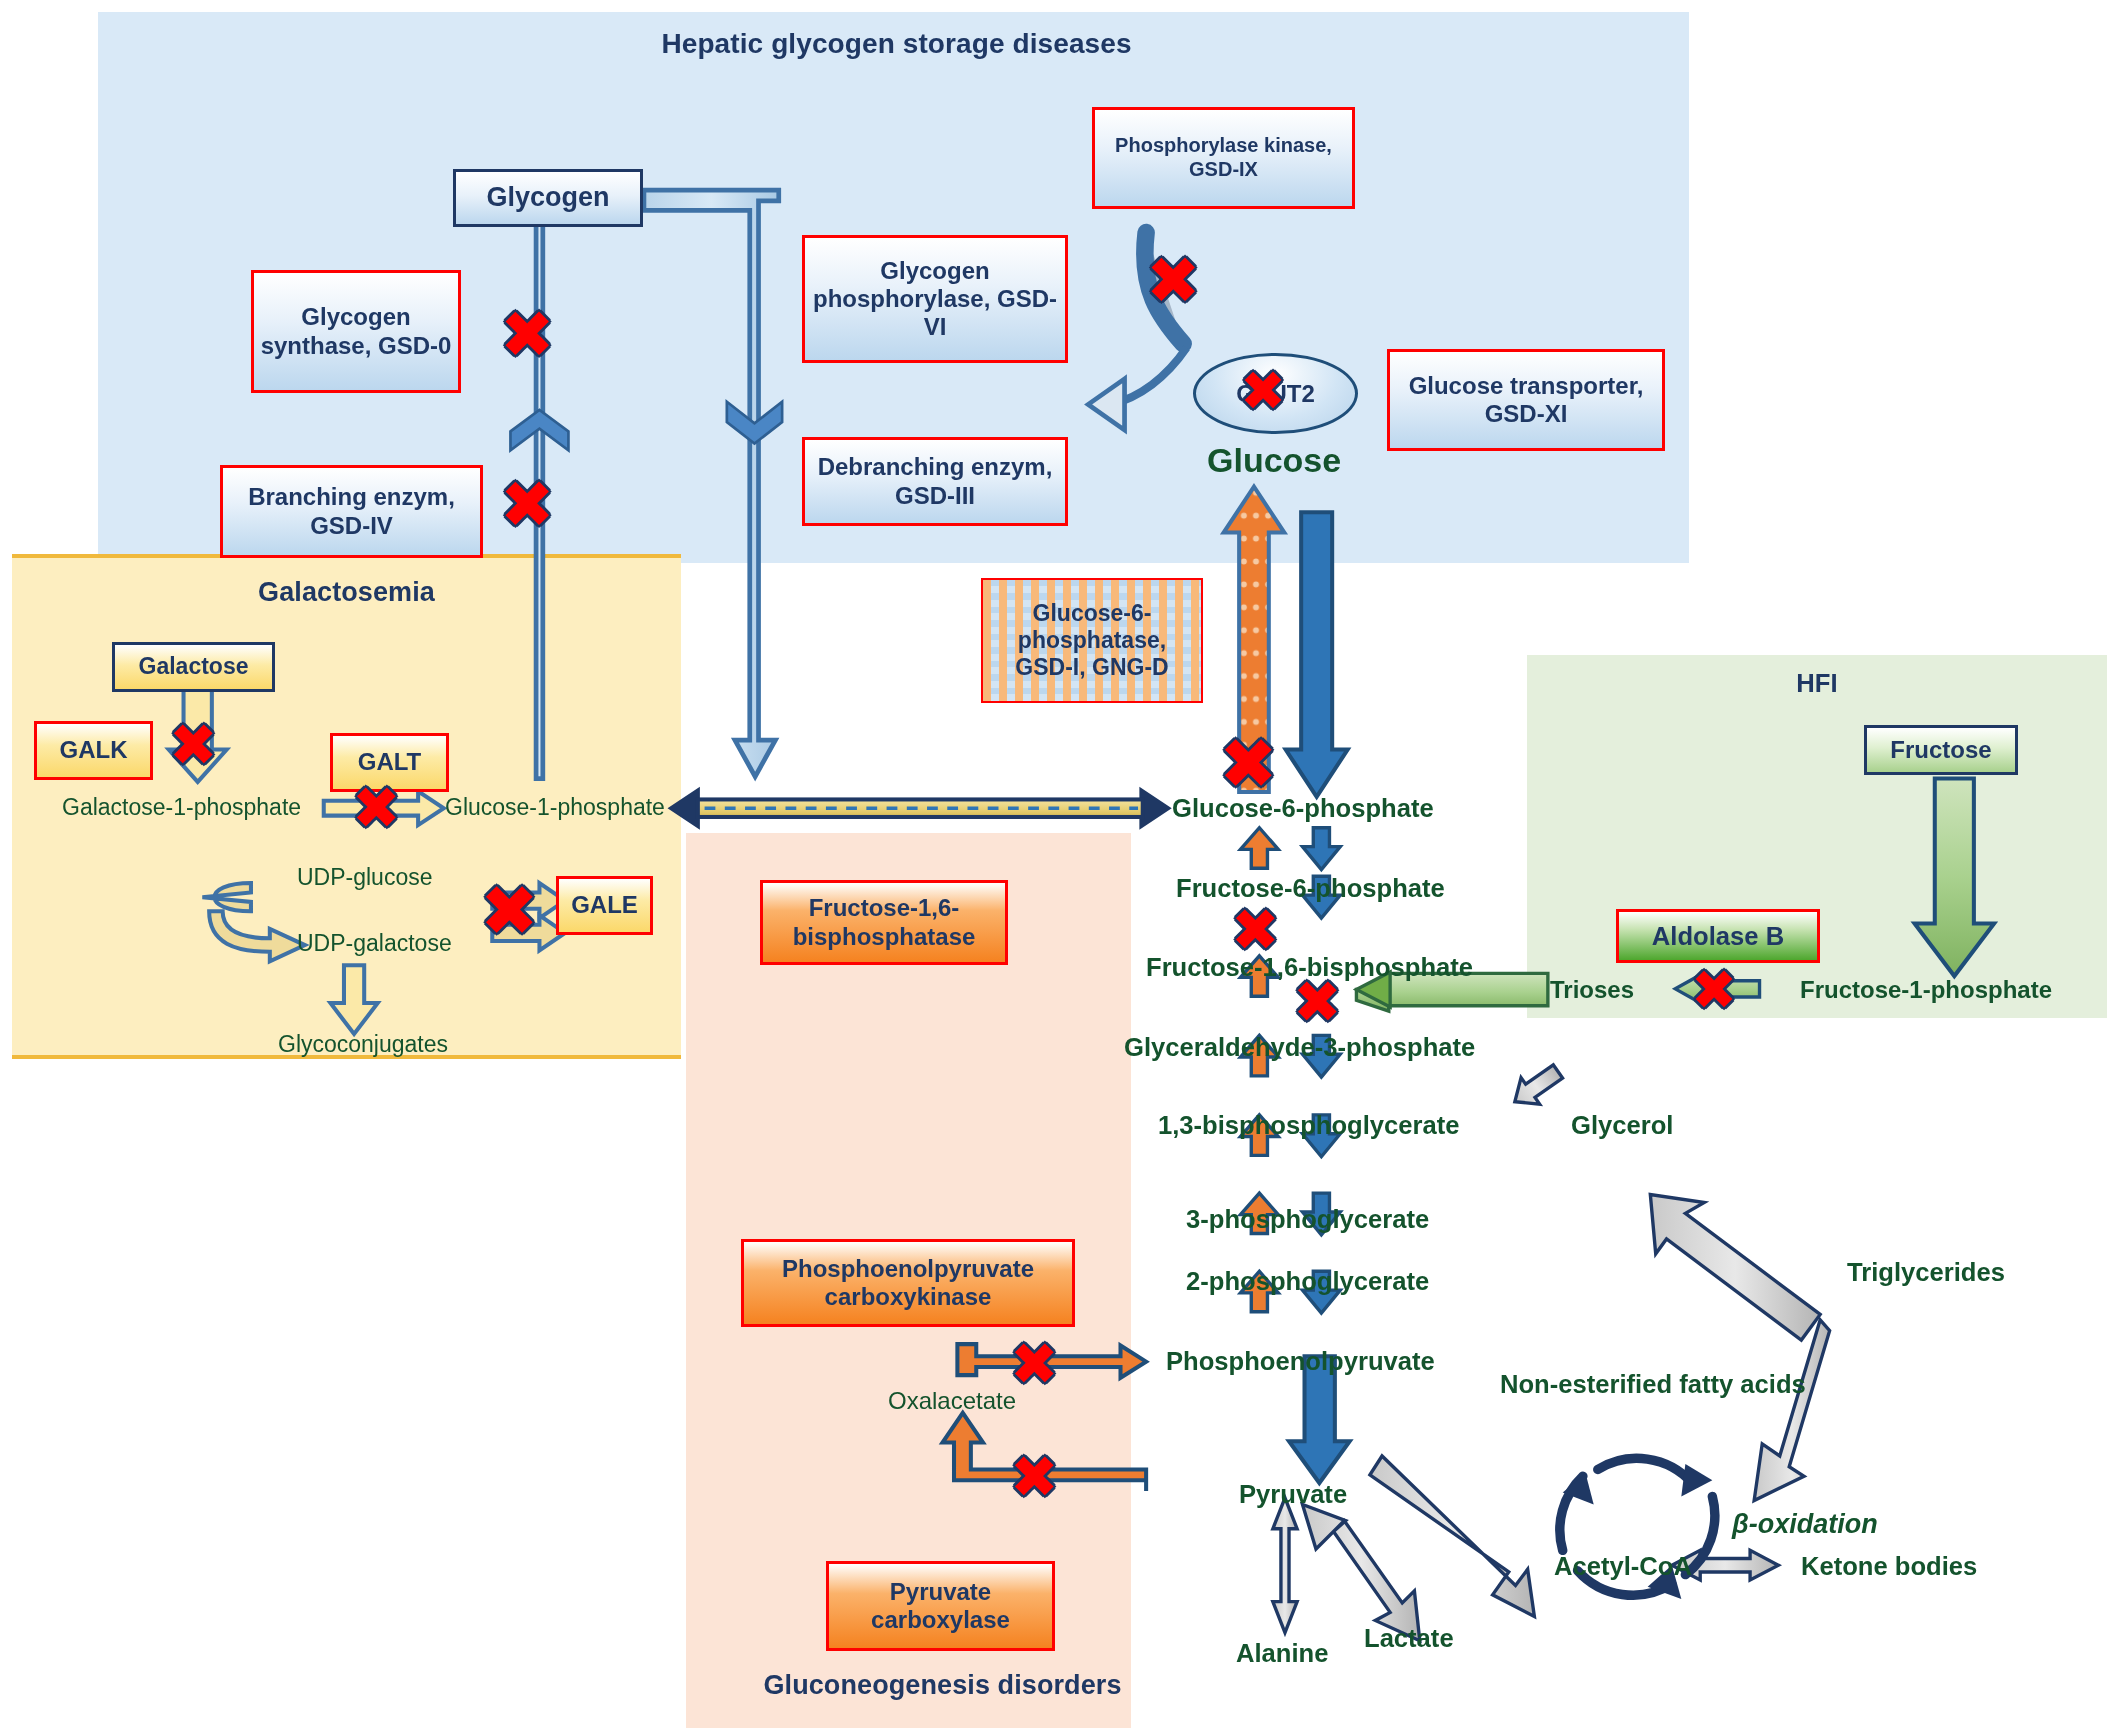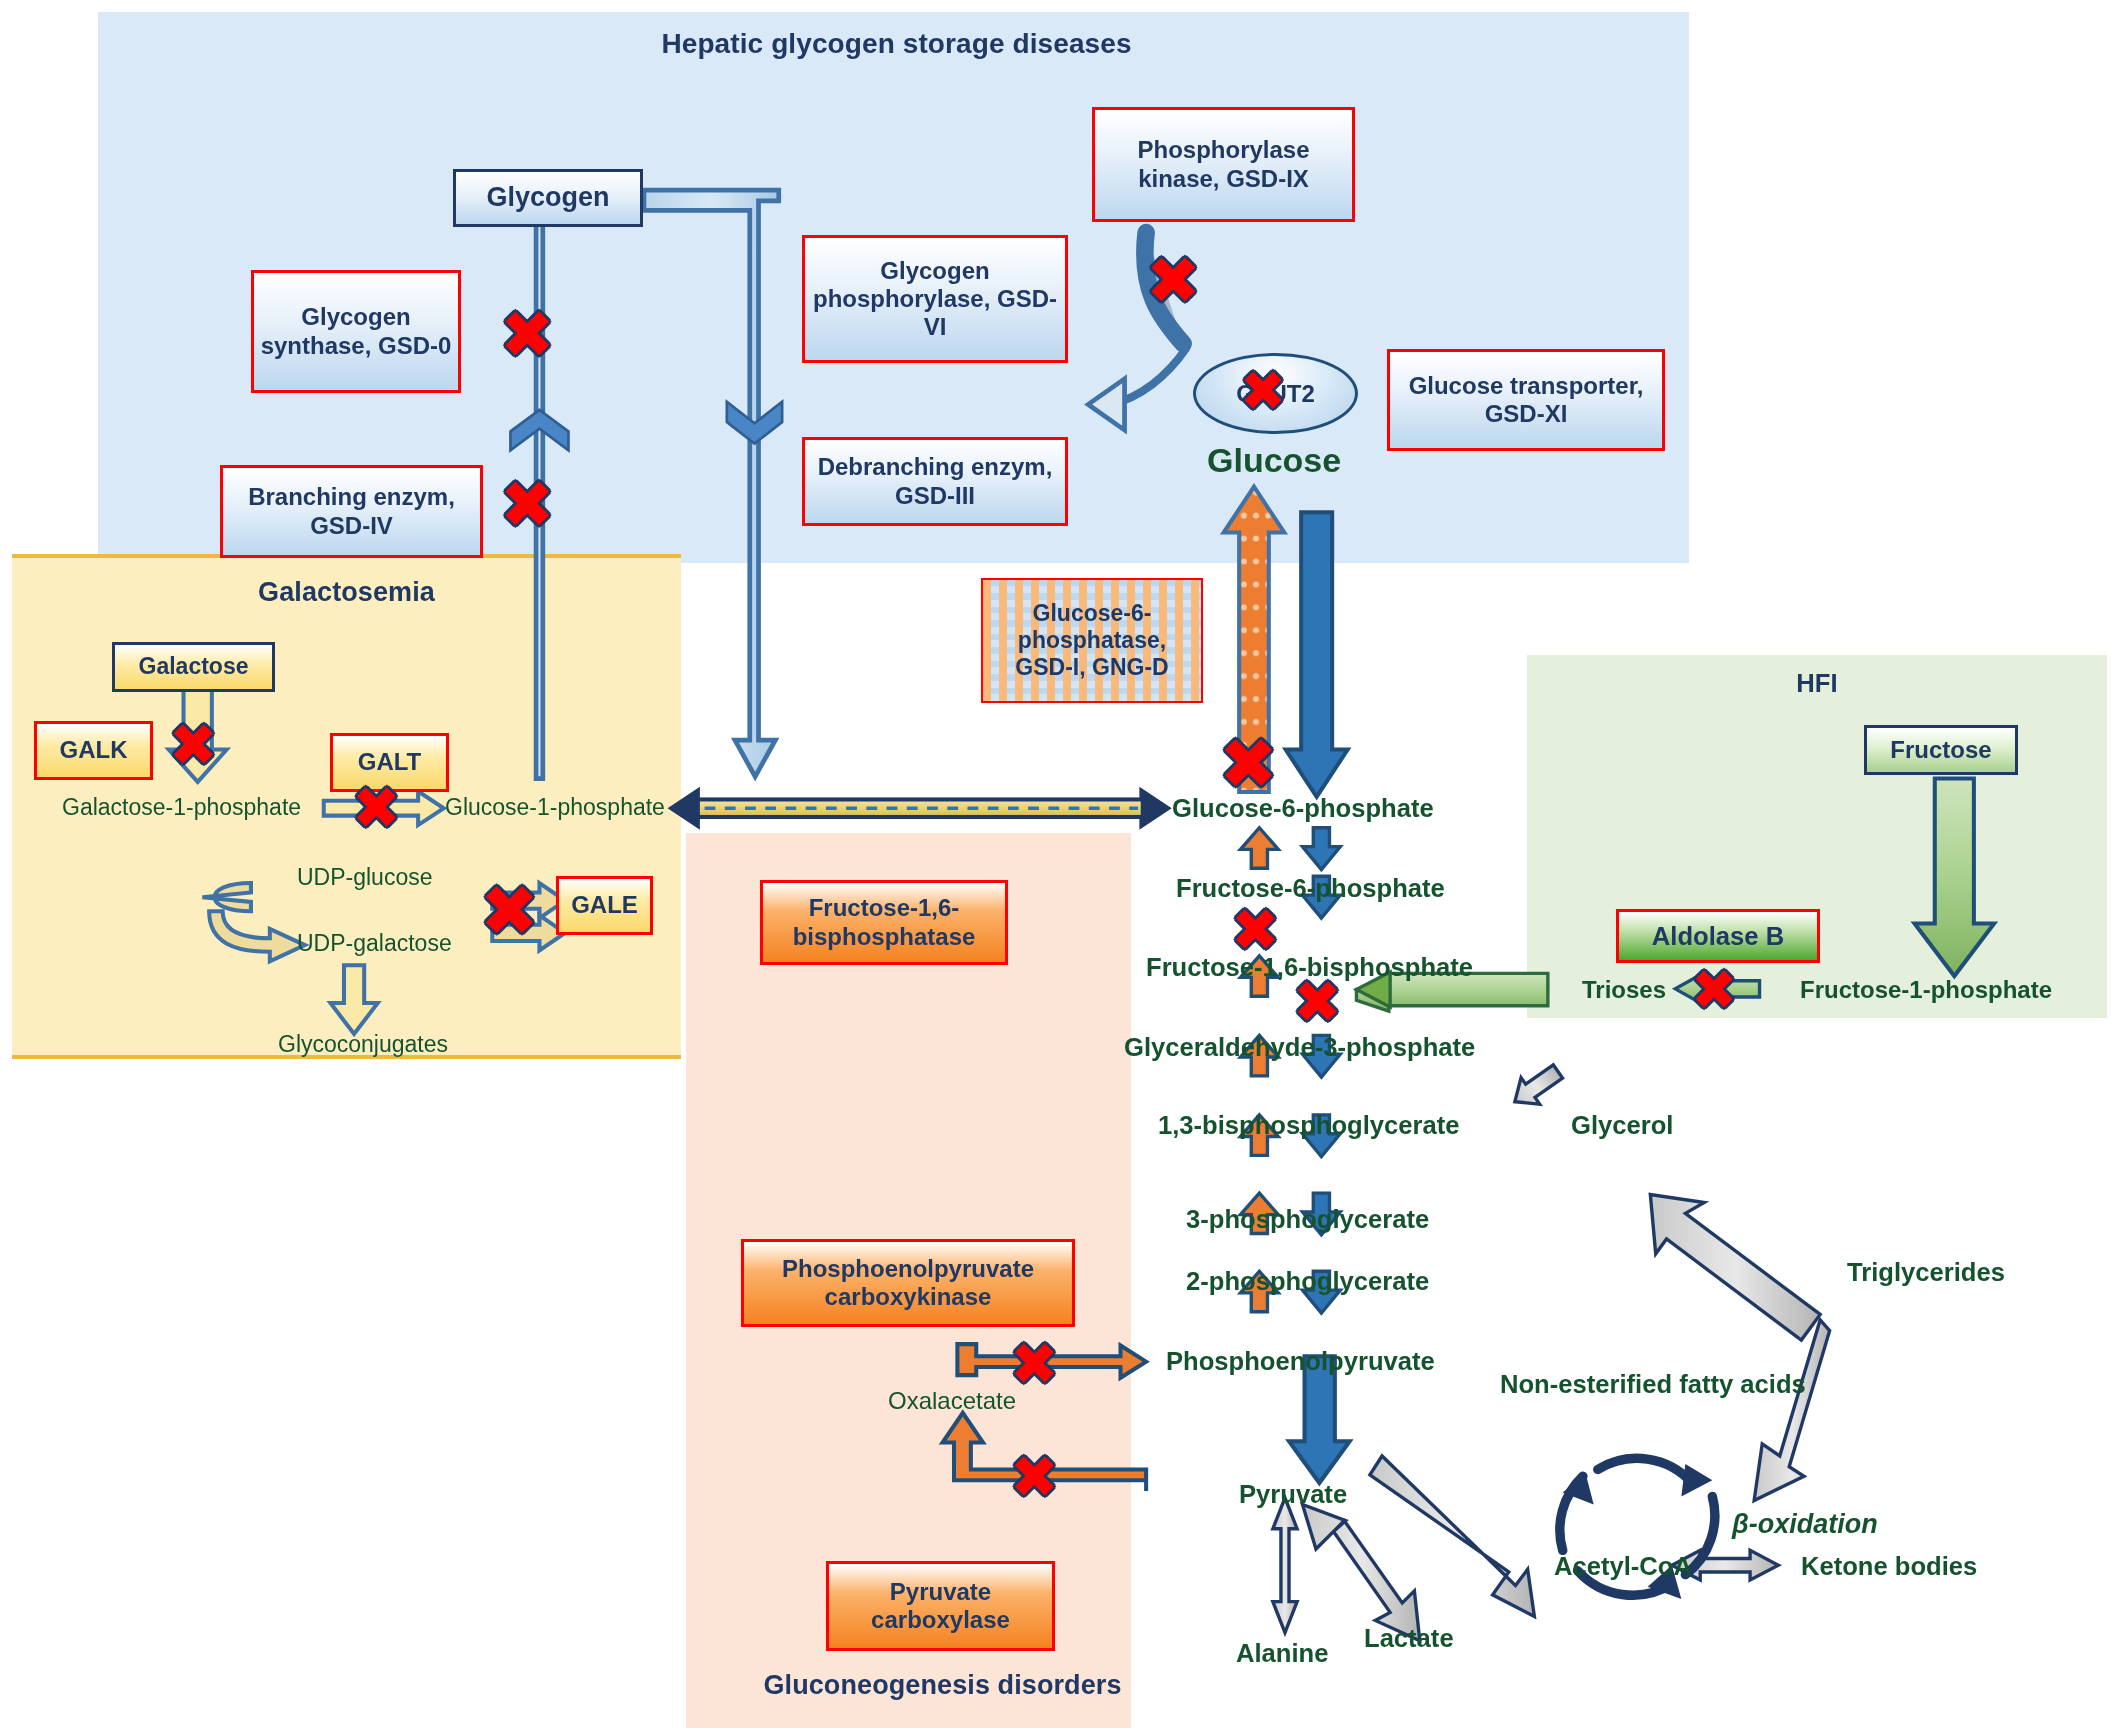--- a/index.html
+++ b/index.html
@@ -241,21 +241,21 @@
   <div class="box box-navy" style="left:453px;top:169px;width:190px;height:58px;font-size:27px;">Glycogen</div>
 
   <div class="box box-red" style="left:251px;top:270px;width:210px;height:123px;font-size:24px;padding:4px;">Glycogen synthase, GSD-0</div>
 
   <div class="box box-red" style="left:220px;top:465px;width:263px;height:93px;font-size:24px;padding:4px;">Branching enzym, GSD-IV</div>
 
   <div class="box box-red" style="left:802px;top:235px;width:266px;height:128px;font-size:24px;padding:4px;">Glycogen phosphorylase, GSD-VI</div>
 
   <div class="box box-red" style="left:802px;top:437px;width:266px;height:89px;font-size:24px;padding:4px;">Debranching enzym, GSD-III</div>
 
-  <div class="box box-red" style="left:1092px;top:107px;width:263px;height:115px;font-size:24px;padding:14px;">Phosphorylase kinase, GSD-IX</div>
+  <div class="box box-red" style="left:1092px;top:107px;width:263px;height:102px;font-size:20px;padding:14px;">Phosphorylase kinase, GSD-IX</div>
 
   <div class="box box-red" style="left:1387px;top:349px;width:278px;height:102px;font-size:24px;padding:4px;">Glucose transporter, GSD-XI</div>
 
   <div class="box box-checker" style="left:981px;top:578px;width:222px;height:125px;font-size:23px;padding:4px;">Glucose-6-phosphatase, GSD-I, GNG-D</div>
 
   <div class="ellipse" style="left:1193px;top:353px;width:159px;height:75px;font-size:24px;">GLUT2</div>
 
   <div class="lbl lbl-b" style="left:1207px;top:441px;font-size:34px;">Glucose</div>
 
   <div class="box box-navy-yellow" style="left:112px;top:642px;width:163px;height:50px;font-size:23px;">Galactose</div>
@@ -281,21 +281,21 @@
   <div class="box box-red-orange" style="left:741px;top:1239px;width:334px;height:88px;font-size:24px;padding:2.7px;">Phosphoenolpyruvate carboxykinase</div>
 
   <div class="box box-red-orange" style="left:826px;top:1561px;width:229px;height:90px;font-size:24px;padding:2.7px;">Pyruvate carboxylase</div>
 
   <div class="lbl" style="left:888px;top:1387px;font-size:24px;">Oxalacetate</div>
 
   <div class="box box-navy-green" style="left:1864px;top:725px;width:154px;height:50px;font-size:24px;">Fructose</div>
 
   <div class="box box-red-green" style="left:1616px;top:909px;width:204px;height:54px;font-size:25.6px;">Aldolase B</div>
 
-  <div class="lbl lbl-b" style="left:1550px;top:976px;font-size:24px;padding-left:32px;">Trioses</div>
+  <div class="lbl lbl-b" style="left:1550px;top:976px;font-size:24px;">Trioses</div>
 
   <div class="lbl lbl-b" style="left:1800px;top:976px;font-size:24px;">Fructose-1-phosphate</div>
 
   <div class="lbl lbl-b glyc" style="left:1172px;top:794px;font-size:25.6px;">Glucose-6-phosphate</div>
   <div class="lbl lbl-b glyc" style="left:1176px;top:874px;font-size:25.6px;">Fructose-6-phosphate</div>
   <div class="lbl lbl-b glyc" style="left:1146px;top:953px;font-size:25.6px;">Fructose-1,6-bisphosphate</div>
   <div class="lbl lbl-b glyc" style="left:1124px;top:1033px;font-size:25.6px;">Glyceraldehyde-3-phosphate</div>
   <div class="lbl lbl-b glyc" style="left:1158px;top:1111px;font-size:25.6px;">1,3-bisphosphoglycerate</div>
   <div class="lbl lbl-b glyc" style="left:1186px;top:1189px;font-size:25.6px;margin-top:16px;">3-phosphoglycerate</div>
   <div class="lbl lbl-b glyc" style="left:1186px;top:1267px;font-size:25.6px;">2-phosphoglycerate</div>

